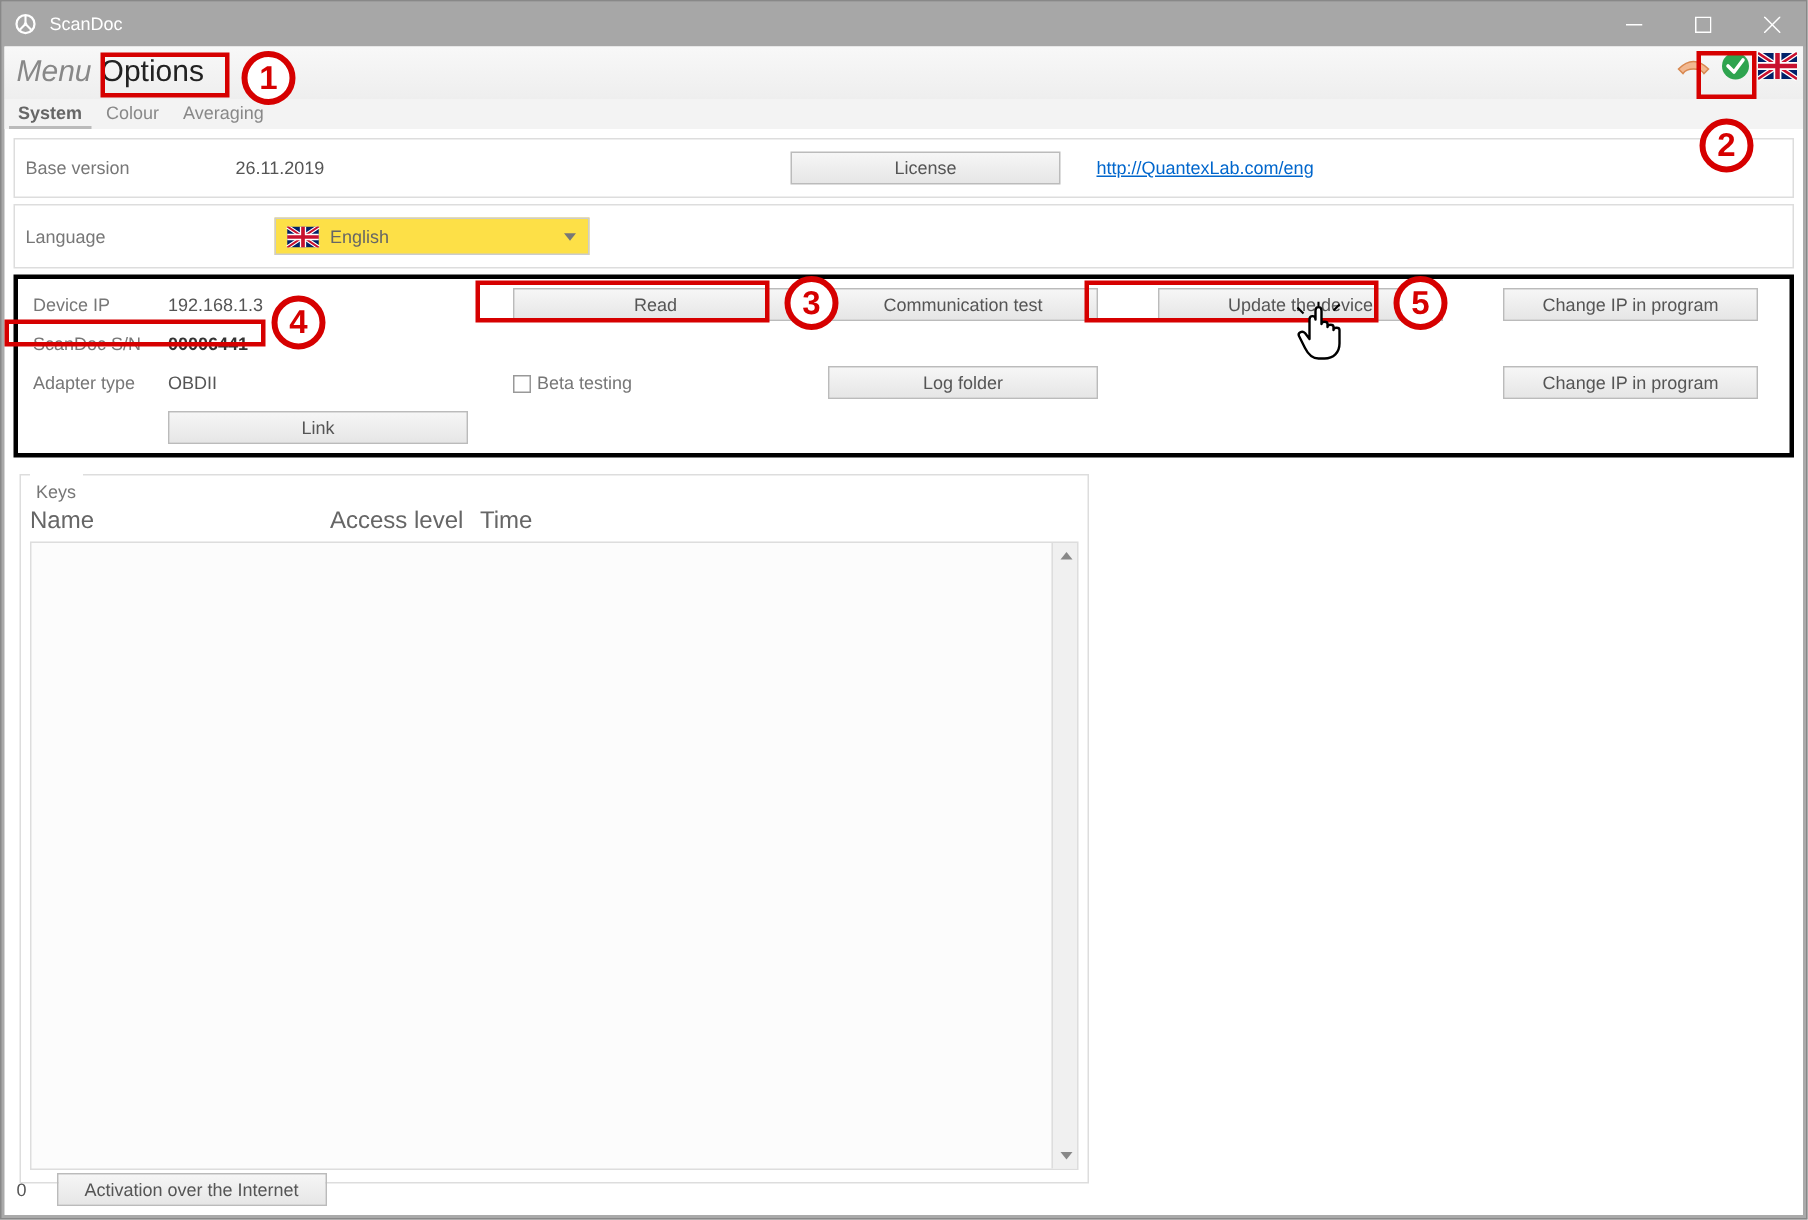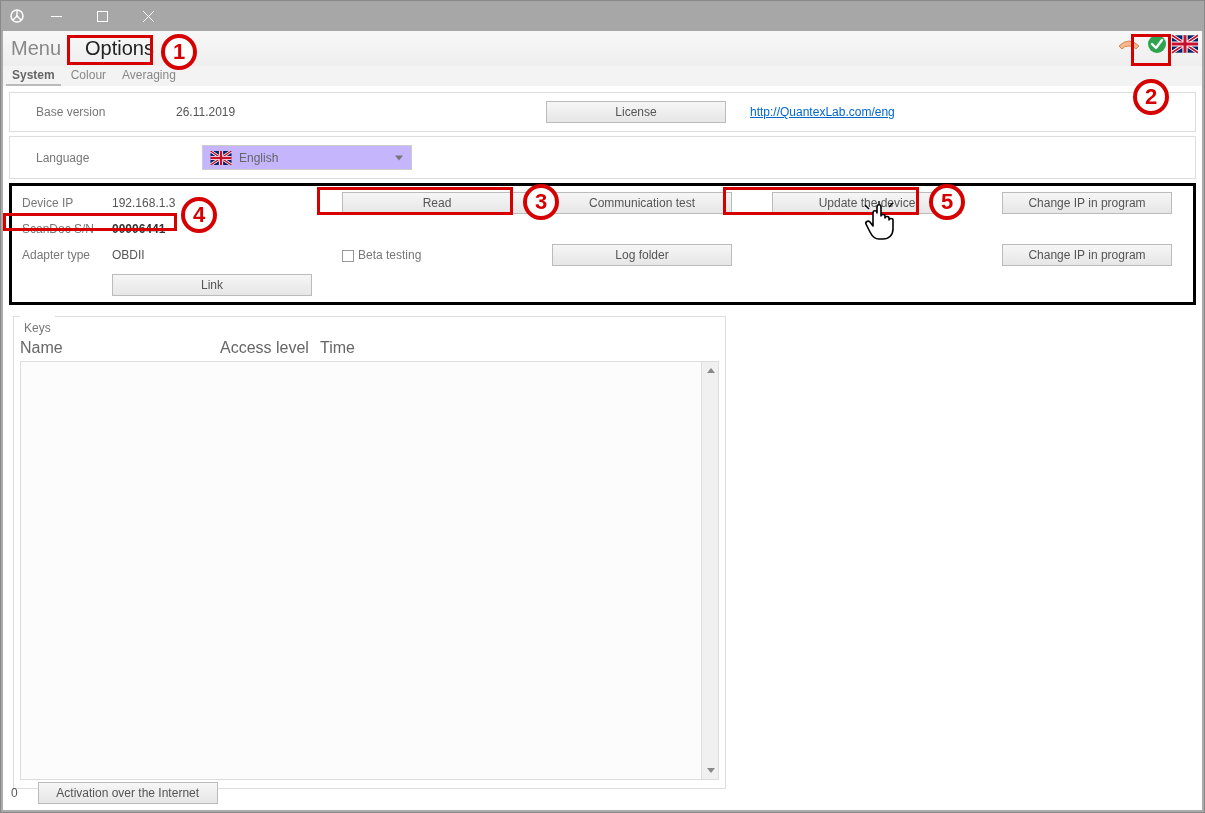--- a/index.html
+++ b/index.html
@@ -11,39 +11,39 @@
   .titlebar .app-icon svg { width: 16px; height: 16px; }
   .titlebar .title { flex: 1; }
   .titlebar .winbtn { width: 46px; height: 30px; display: flex; align-items: center; justify-content: center; color: #fff; }
   .titlebar .winbtn svg { width: 11px; height: 11px; stroke: #fff; stroke-width: 1; fill: none; }
 
   
   .client { position: absolute; top: 30px; left: 2px; right: 2px; bottom: 2px; background: #fff; }
 
   
   .header { height: 35px; background: linear-gradient(#f8f8f8,#eee); display:flex; align-items:center; padding-left:8px; position: relative; }
-  .menu-label { font-size: 20px; color:#888; margin-right:18px; }
+  .menu-label { font-size: 20px; color:#888; margin-right:0;font-style:italic; }
   .options-btn { font-size: 20px; color:#222; padding: 0 6px; }
   .header-right { position:absolute; right:4px; top:2px; display:flex; align-items:center; gap:4px; }
   .phone-icon svg, .status-icon svg, .flag-icon svg { display:block; }
   .highlight-box { position:absolute; border:3px solid #d60000; pointer-events:none; }
   .callout { position:absolute; width:36px; height:36px; border:4px solid #d60000; border-radius:50%; background:#fff; display:flex; align-items:center; justify-content:center; font-size:22px; font-weight:bold; color:#d60000; pointer-events:none; z-index:10;}
 
   
   .subtabs { height:20px; background:#f3f3f3; display:flex; gap:4px; padding-left:3px; font-size:12px; align-items:flex-end; }
   .subtab { padding: 2px 6px; color:#888; border-bottom:2px solid transparent; }
   .subtab.active { color:#666; font-weight:bold; border-bottom:2px solid #bbb; }
 
   .panel { padding: 6px; font-size:12px; color:#666; }
-  .row-block { border:1px solid #ddd; margin-bottom:4px; padding:8px 26px; display:grid; grid-template-columns: 150px 180px 180px 210px 230px 180px; align-items:center; gap:0 6px;}
+  .row-block { border:1px solid #ddd; margin-bottom:4px; padding:8px 7px; display:grid; grid-template-columns: 150px 180px 180px 210px 230px 180px; align-items:center; gap:0 6px;}
   .row-block.single { display:flex; align-items:center; }
   .lbl { color:#777; }
   .val { color:#555; }
   .std-btn { background: linear-gradient(#f6f6f6,#e6e6e6); border:1px solid #bbb; color:#555; font-size:12px; height:22px; display:flex; align-items:center; justify-content:center; width:180px;}
-  .lang-select { width:210px; height:25px; border:1px solid #ccc; display:flex; align-items:center; padding:0 6px; gap:6px; position:relative; background:#c4b5fd;}
+  .lang-select { width:210px; height:25px; border:1px solid #ccc; display:flex; align-items:center; padding:0 6px; gap:6px; position:relative; background:#fde047;}
   .lang-select::after { content:""; position:absolute; right:8px; top:50%; width:0;height:0; border-left:4px solid transparent; border-right:4px solid transparent; border-top:5px solid #777; transform:translateY(-50%);}
   .flag-mini svg { width:24px; height:14px; display:block;}
   .link-a { color:#0066cc; text-decoration:underline;}
 
   
   .device-block {border:3px solid #000000; margin-bottom:4px; padding:6px 10px 6px 10px; position:relative;}
   .dev-grid { display:grid; grid-template-columns: 90px 100px 130px 190px 20px 190px 30px 190px 40px 170px; row-gap:8px; align-items:center; font-size:12px;}
   .dev-grid > div { white-space:nowrap; }
   .chk { width:12px;height:12px; border:1px solid #999; display:inline-block; vertical-align:middle; margin-right:4px;}
 
@@ -72,20 +72,21 @@
 <div class="titlebar">
   <span class="app-icon">
     <svg viewBox="0 0 16 16">
         <circle cx="8" cy="8" r="6" fill="none" stroke="#fff" stroke-width="1.5"></circle>
         <circle cx="8" cy="8" r="1.2" fill="#fff"></circle>
         <line x1="8" y1="8" x2="4.2" y2="11.8" stroke="#fff" stroke-width="1.4"></line>
         <line x1="8" y1="8" x2="11.8" y2="11.8" stroke="#fff" stroke-width="1.4"></line>
         <line x1="8" y1="8" x2="8" y2="2.5" stroke="#fff" stroke-width="1.4"></line>
       </svg>
   </span>
+  <span class="title">ScanDoc</span>
   <div class="winbtn">
       <svg viewBox="0 0 11 11">
         <line x1="0" y1="5.5" x2="11" y2="5.5"></line>
       </svg>
     </div>
   <div class="winbtn">
       <svg viewBox="0 0 11 11">
         <rect x="0.5" y="0.5" width="10" height="10"></rect>
       </svg>
     </div>

